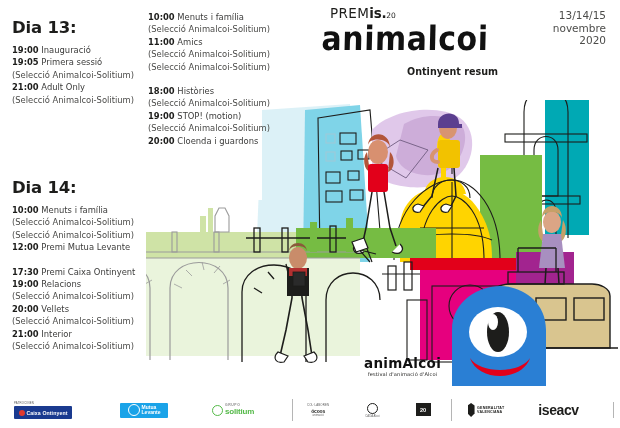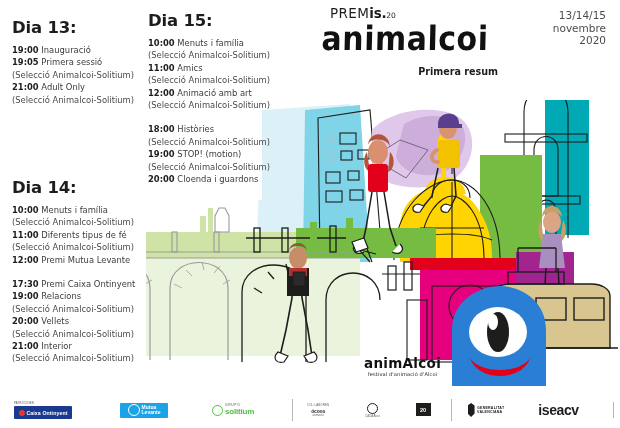--- a/index.html
+++ b/index.html
@@ -500,21 +500,21 @@
       <rect x="0" y="0" width="146" height="386" fill="#ffffff"></rect>
       <rect x="146" y="0" width="116" height="200" fill="#ffffff"></rect>
       <rect x="262" y="0" width="358" height="100" fill="#ffffff"></rect>
       <rect x="0" y="386" width="620" height="42" fill="#ffffff"></rect>
     </g>
   </svg>
 
   <div id="brand">
     <div id="premis"><span>PREM</span><span class="b">is.</span><span class="sm">20</span></div>
     <div id="wordmark">animalcoi</div>
-    <div id="tagline">Primera resum</div>
+    <div id="tagline">Ontinyent resum</div>
   </div>
 
   <div id="dates">
     <div>13/14/15</div>
     <div>novembre</div>
     <div>2020</div>
   </div>
 
   <div class="col" id="col-d13">
     <div class="day-head">Dia 13:</div>
@@ -525,42 +525,39 @@
         <li><span class="t">21:00</span><span> Adult Only</span></li>
         <li class="sub">(Selecció Animalcoi-Solitium)</li>
       </ul>
   </div>
 
   <div class="col" id="col-d14">
     <div class="day-head">Dia 14:</div>
     <ul class="sched">
         <li><span class="t">10:00</span><span> Menuts i família</span></li>
         <li class="sub">(Selecció Animalcoi-Solitium)</li>
-        <li><span class="t">11:00</span><span> Diferents tipus de fé</span></li>
         <li class="sub">(Selecció Animalcoi-Solitium)</li>
         <li><span class="t">12:00</span><span> Premi Mutua Levante</span></li>
         <li class="gap">&nbsp;</li>
         <li><span class="t">17:30</span><span> Premi Caixa Ontinyent</span></li>
         <li><span class="t">19:00</span><span> Relacions</span></li>
         <li class="sub">(Selecció Animalcoi-Solitium)</li>
         <li><span class="t">20:00</span><span> Vellets</span></li>
         <li class="sub">(Selecció Animalcoi-Solitium)</li>
         <li><span class="t">21:00</span><span> Interior</span></li>
         <li class="sub">(Selecció Animalcoi-Solitium)</li>
       </ul>
   </div>
 
   <div class="col" id="col-d15">
-    <div class="day-head">Dia 15:</div>
     <ul class="sched">
         <li><span class="t">10:00</span><span> Menuts i família</span></li>
         <li class="sub">(Selecció Animalcoi-Solitium)</li>
         <li><span class="t">11:00</span><span> Amics</span></li>
         <li class="sub">(Selecció Animalcoi-Solitium)</li>
-        <li><span class="t">12:00</span><span> Animació amb art</span></li>
         <li class="sub">(Selecció Animalcoi-Solitium)</li>
         <li class="gap">&nbsp;</li>
         <li><span class="t">18:00</span><span> Històries</span></li>
         <li class="sub">(Selecció Animalcoi-Solitium)</li>
         <li><span class="t">19:00</span><span> STOP! (motion)</span></li>
         <li class="sub">(Selecció Animalcoi-Solitium)</li>
         <li><span class="t">20:00</span><span> Cloenda i guardons</span></li>
       </ul>
   </div>
 

